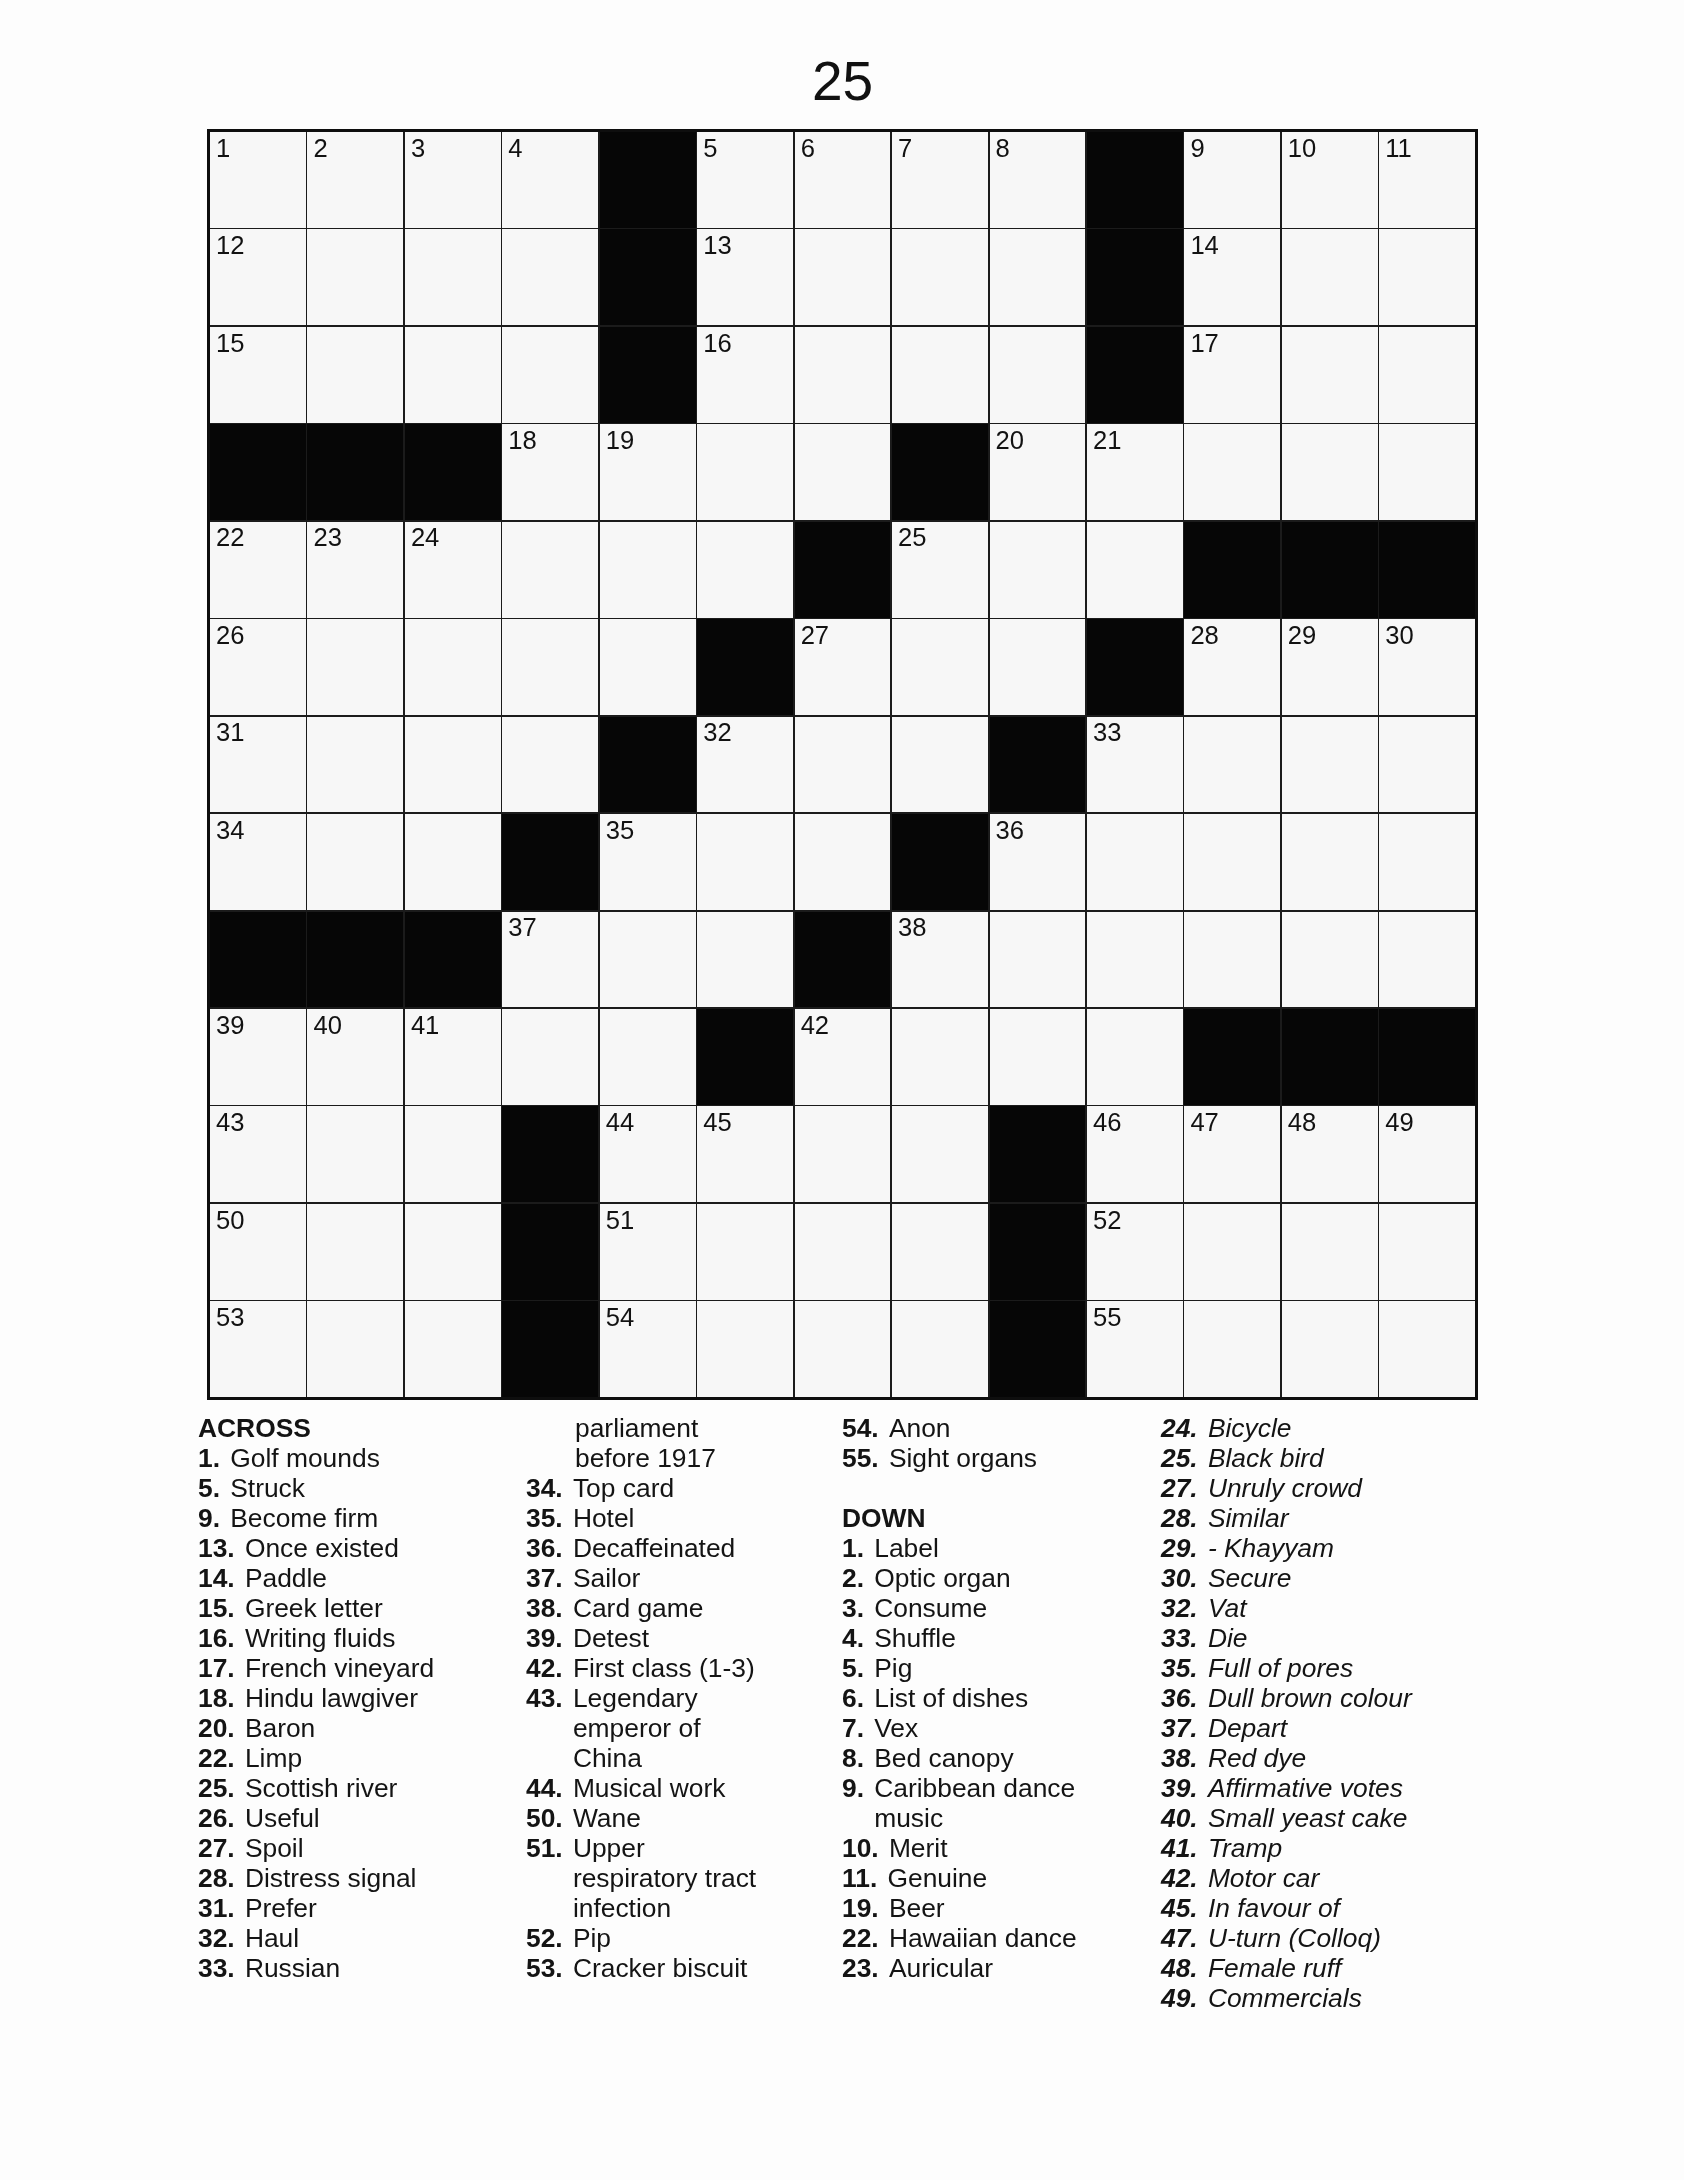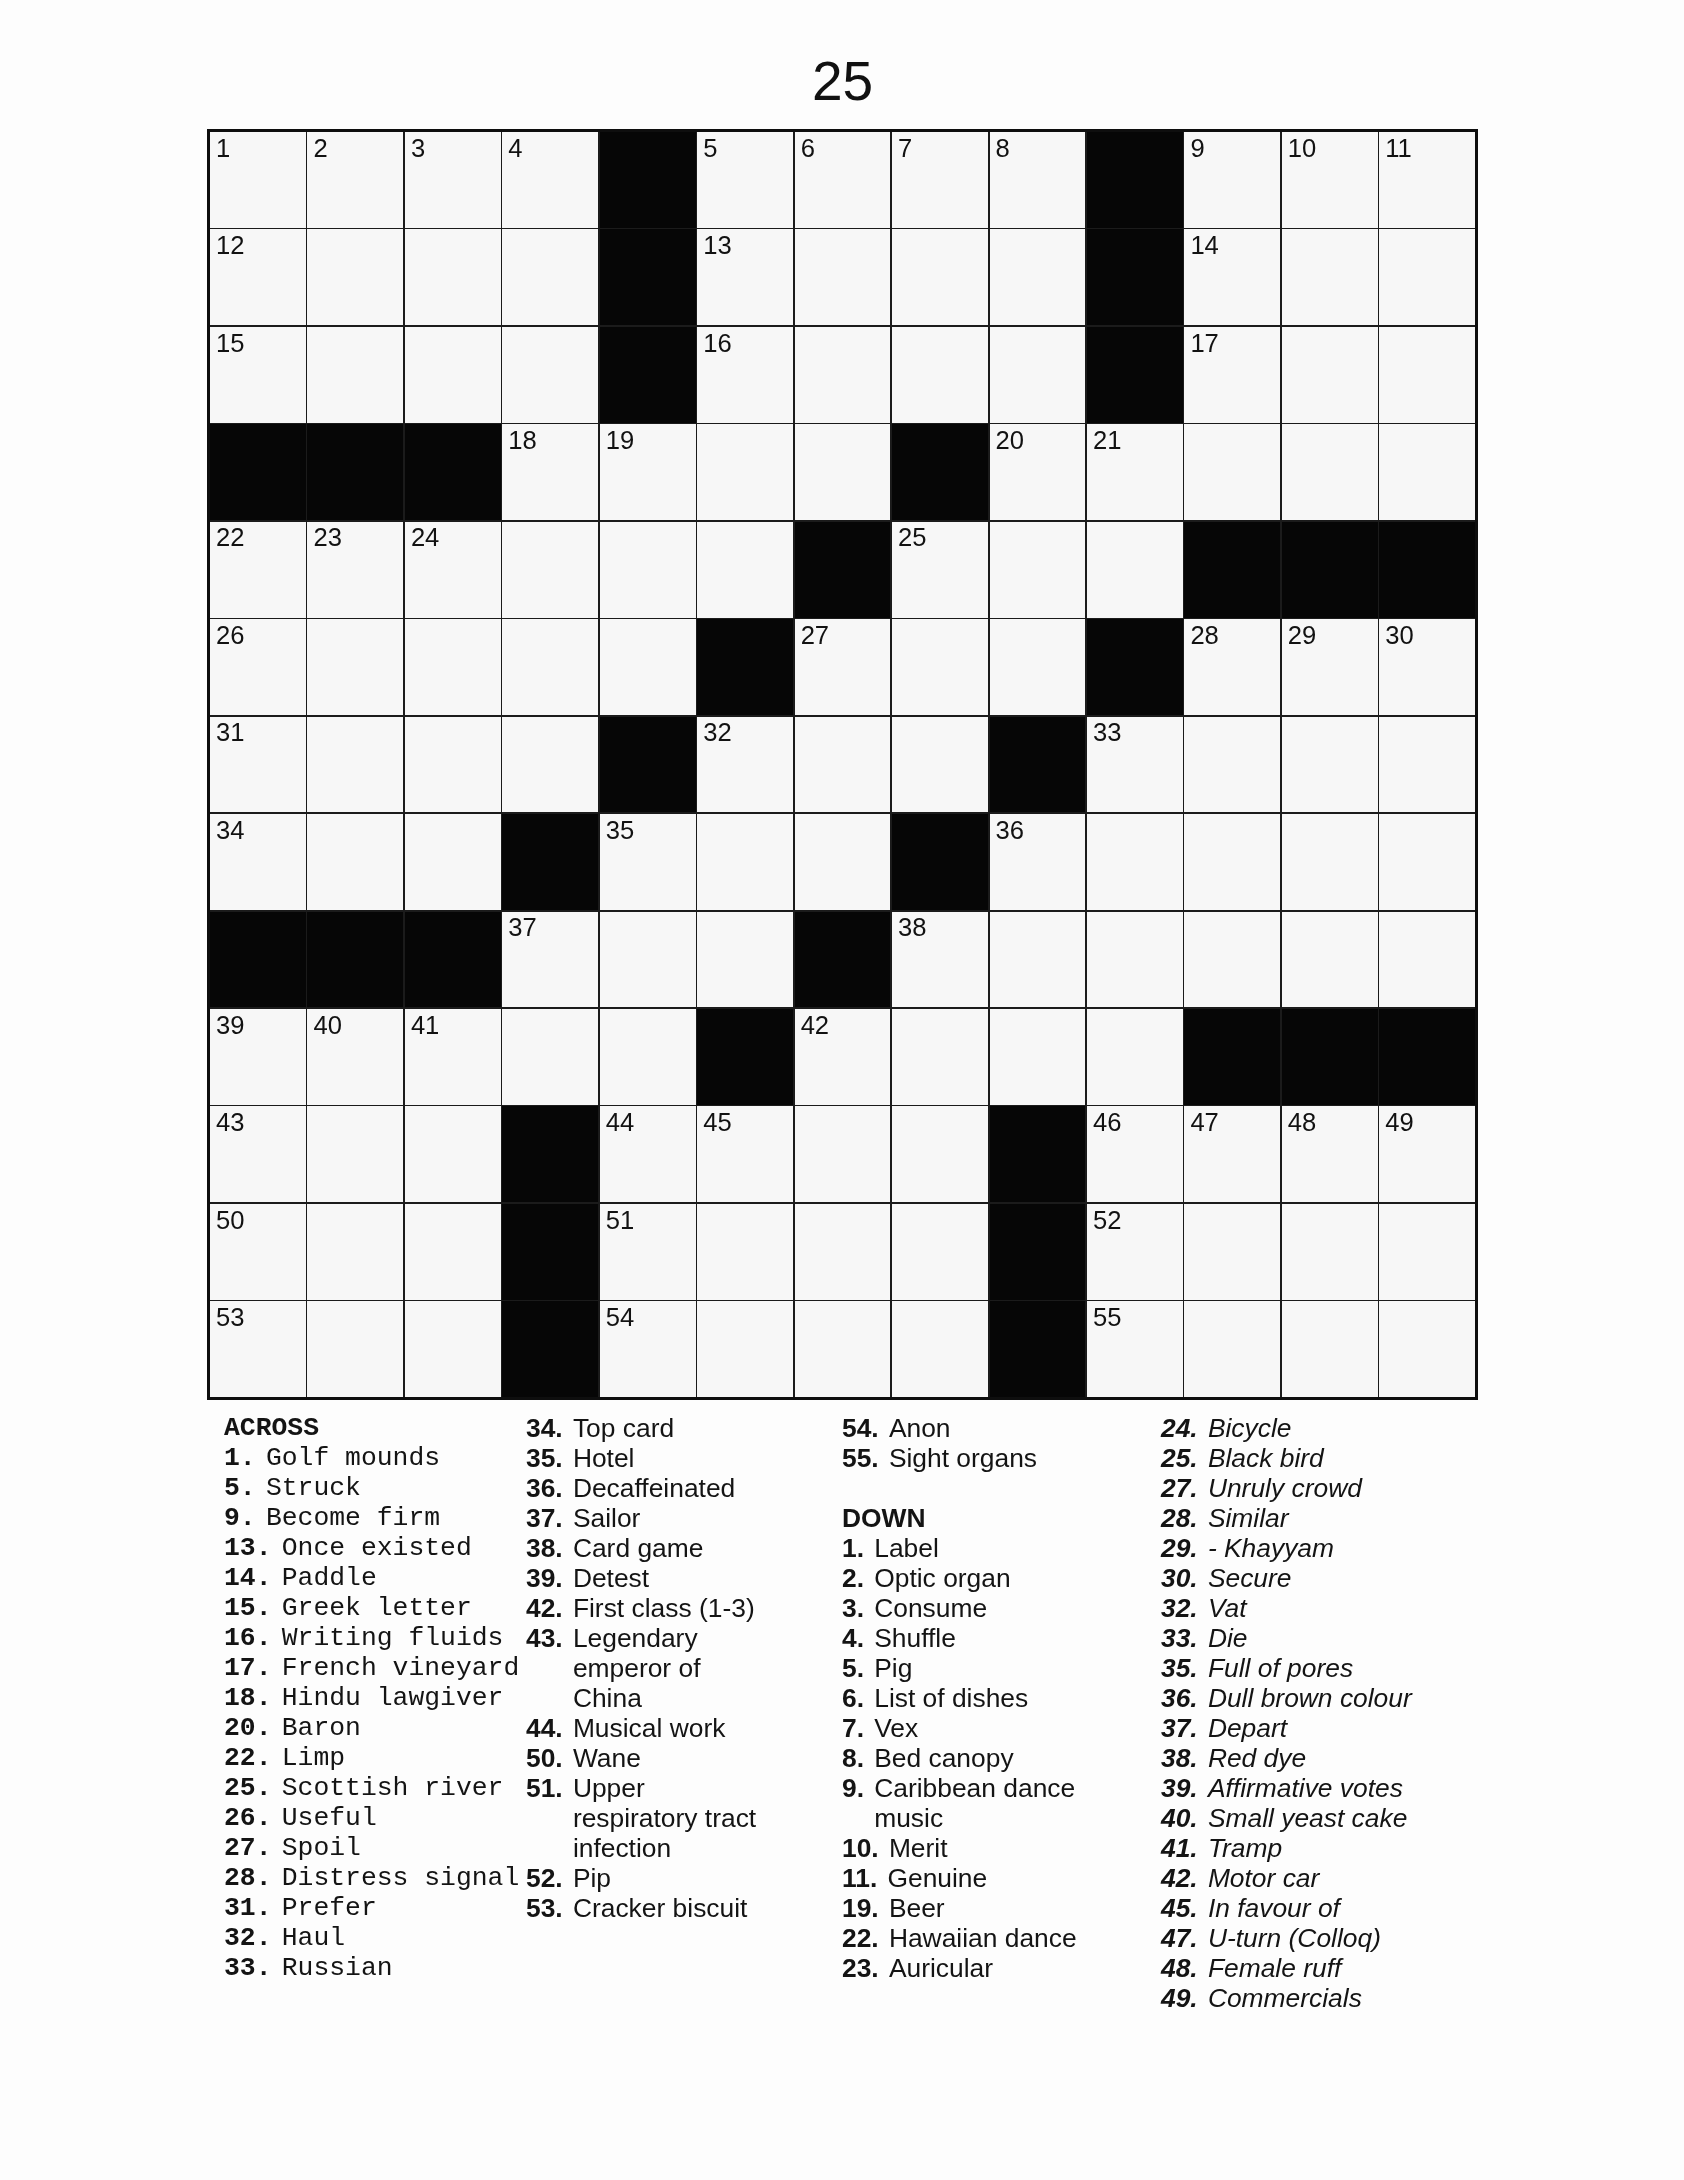--- a/index.html
+++ b/index.html
@@ -326,21 +326,21 @@
       <div class="cell"></div>
       <div class="cell"></div>
       <div class="cell black"></div>
       <div class="cell">
         <span class="cellnum">55</span>
       </div>
       <div class="cell"></div>
       <div class="cell"></div>
       <div class="cell"></div>
     </div>
-  <div class="cluecol c1" style="left: 224px; font-family: Liberation Mono, monospace;">
+  <div class="cluecol c1" style="left: 198px;">
       <div class="clue-heading">ACROSS</div>
       <div class="clue">
         <b>1.</b>
         <span class="txt">Golf mounds</span>
       </div>
       <div class="clue">
         <b>5.</b>
         <span class="txt">Struck</span>
       </div>
       <div class="clue">
@@ -402,20 +402,24 @@
       <div class="clue">
         <b>32.</b>
         <span class="txt">Haul</span>
       </div>
       <div class="clue">
         <b>33.</b>
         <span class="txt">Russian</span>
       </div>
     </div>
   <div class="cluecol c2" style="left: 526px;">
+      <div class="clue cont">
+        <span class="txt">parliament
+before 1917</span>
+      </div>
       <div class="clue">
         <b>34.</b>
         <span class="txt">Top card</span>
       </div>
       <div class="clue">
         <b>35.</b>
         <span class="txt">Hotel</span>
       </div>
       <div class="clue">
         <b>36.</b>

